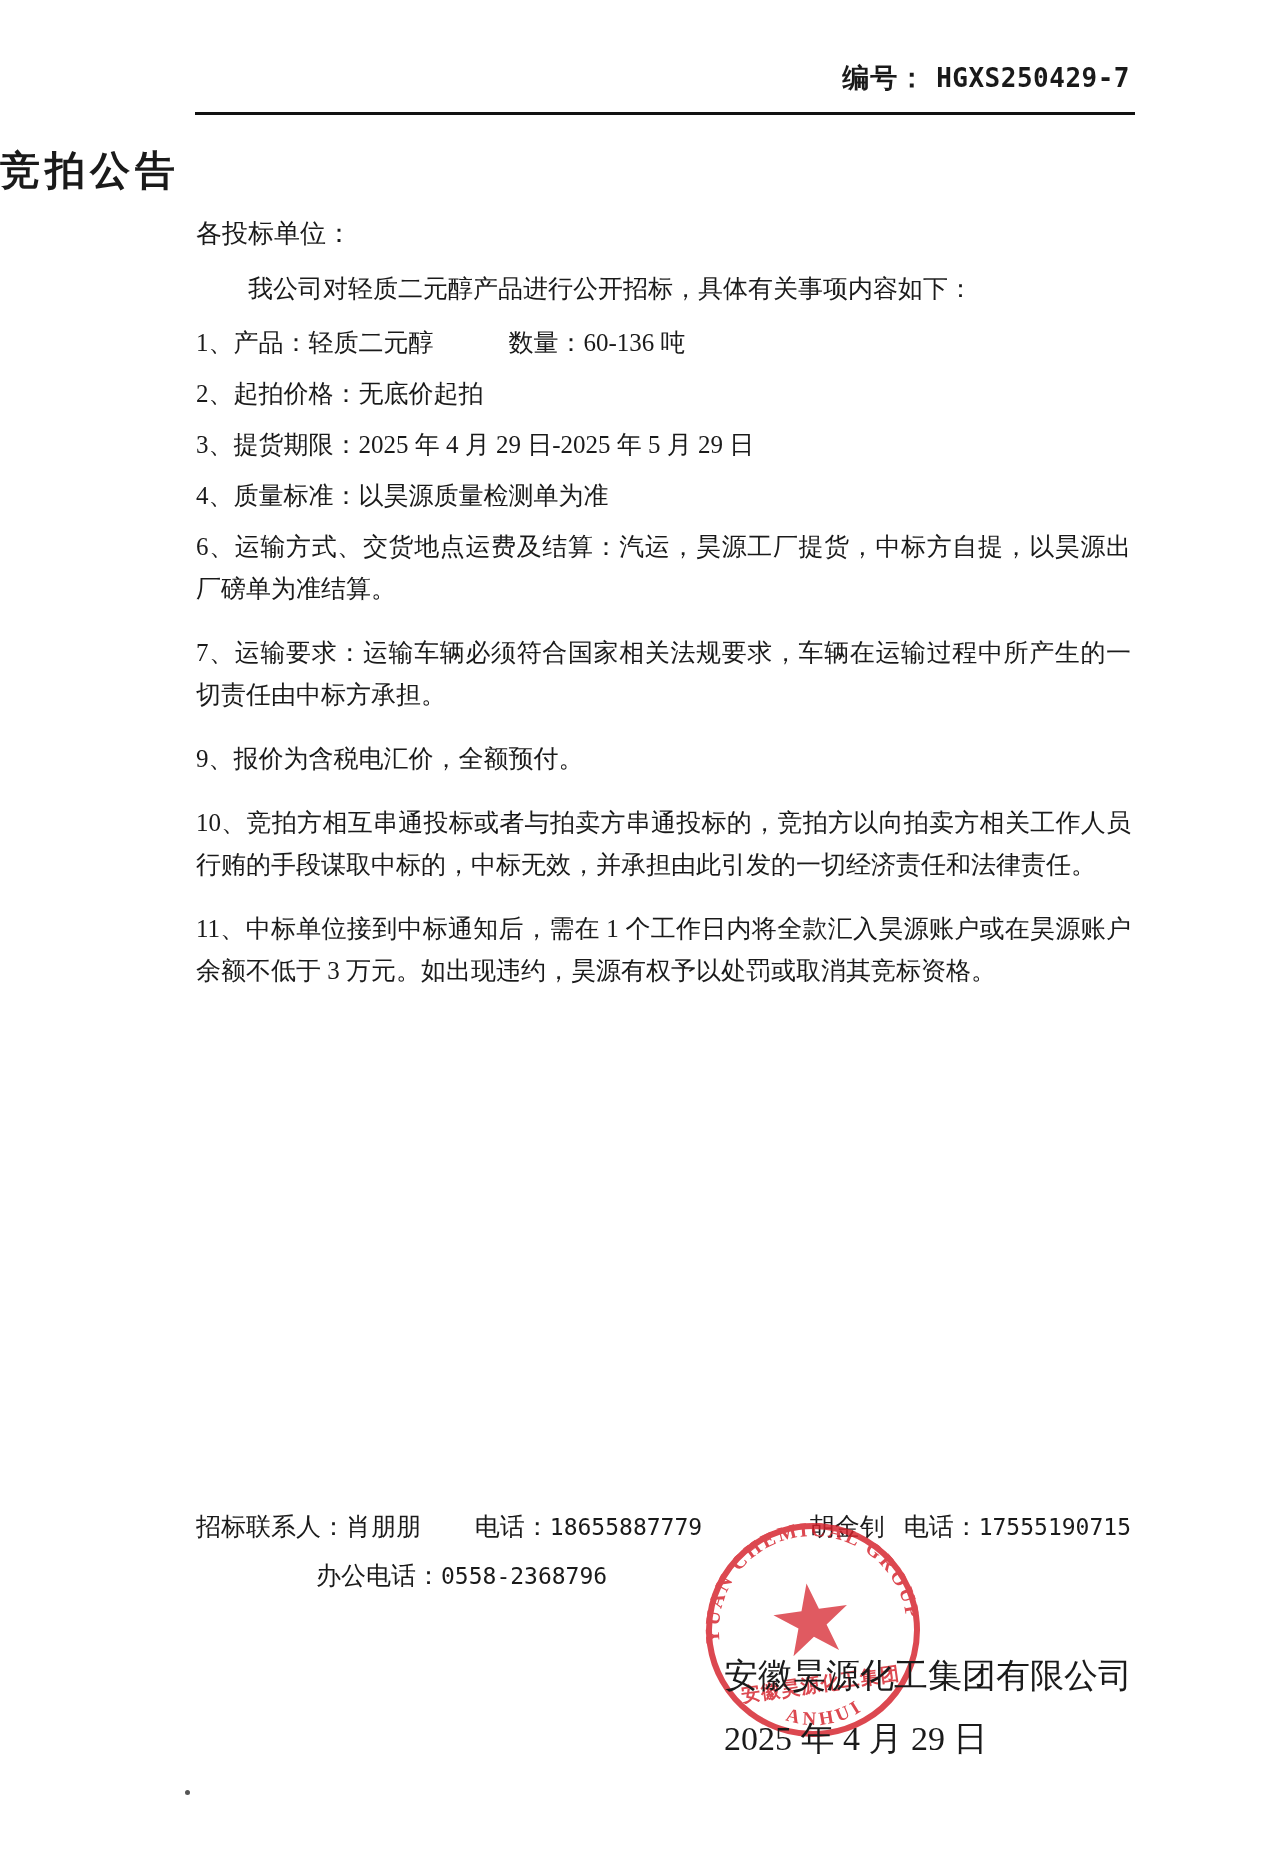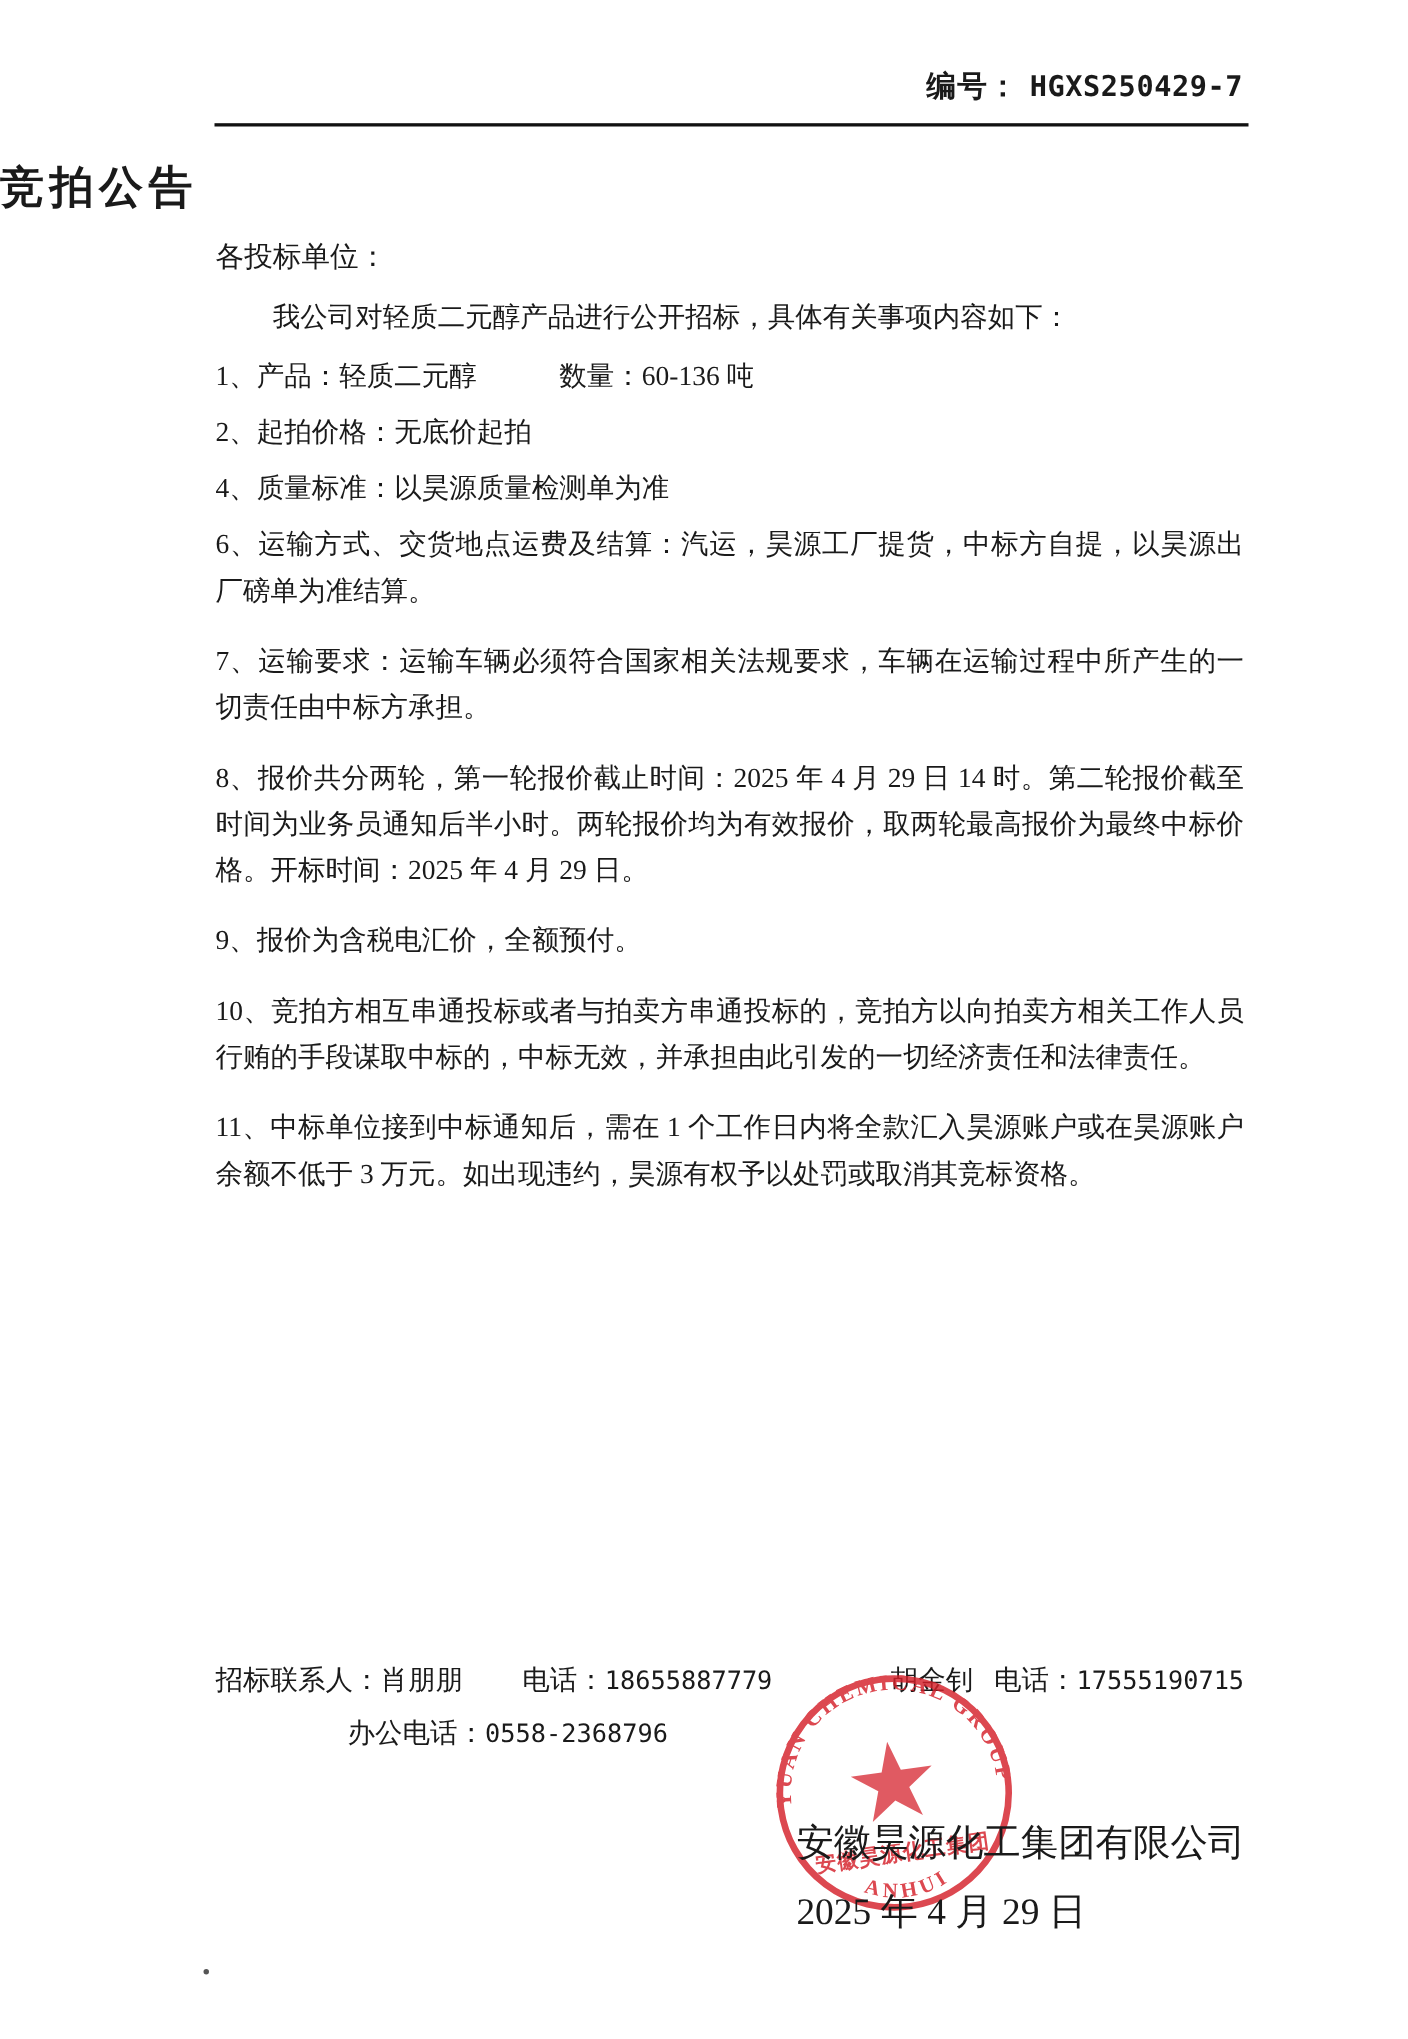--- a/index.html
+++ b/index.html
@@ -161,24 +161,24 @@
   <div class="header-rule"></div>
 
   <div class="title">竞拍公告</div>
 
   <div class="content">
     <p class="salutation">各投标单位：</p>
     <p class="intro">我公司对轻质二元醇产品进行公开招标，具体有关事项内容如下：</p>
 
     <p class="item">1、产品：轻质二元醇　　　数量：60-136 吨</p>
     <p class="item">2、起拍价格：无底价起拍</p>
+    <p class="item">3、提货期限：2025 年 4 月 29 日-2025 年 5 月 29 日</p>
     <p class="item">4、质量标准：以昊源质量检测单为准</p>
     <p class="item">6、运输方式、交货地点运费及结算：汽运，昊源工厂提货，中标方自提，以昊源出厂磅单为准结算。</p>
     <p class="item spaced">7、运输要求：运输车辆必须符合国家相关法规要求，车辆在运输过程中所产生的一切责任由中标方承担。</p>
-    <p class="item spaced">8、报价共分两轮，第一轮报价截止时间：2025 年 4 月 29 日 14 时。第二轮报价截至时间为业务员通知后半小时。两轮报价均为有效报价，取两轮最高报价为最终中标价格。开标时间：2025 年 4 月 29 日。</p>
     <p class="item spaced">9、报价为含税电汇价，全额预付。</p>
     <p class="item spaced">10、竞拍方相互串通投标或者与拍卖方串通投标的，竞拍方以向拍卖方相关工作人员行贿的手段谋取中标的，中标无效，并承担由此引发的一切经济责任和法律责任。</p>
     <p class="item spaced">11、中标单位接到中标通知后，需在 1 个工作日内将全款汇入昊源账户或在昊源账户余额不低于 3 万元。如出现违约，昊源有权予以处罚或取消其竞标资格。</p>
 
   </div>
 
   <div class="contacts">
     <div class="contact-row">
       <span class="contact-seg">招标联系人：</span>
       <span class="contact-seg">肖朋朋</span>

